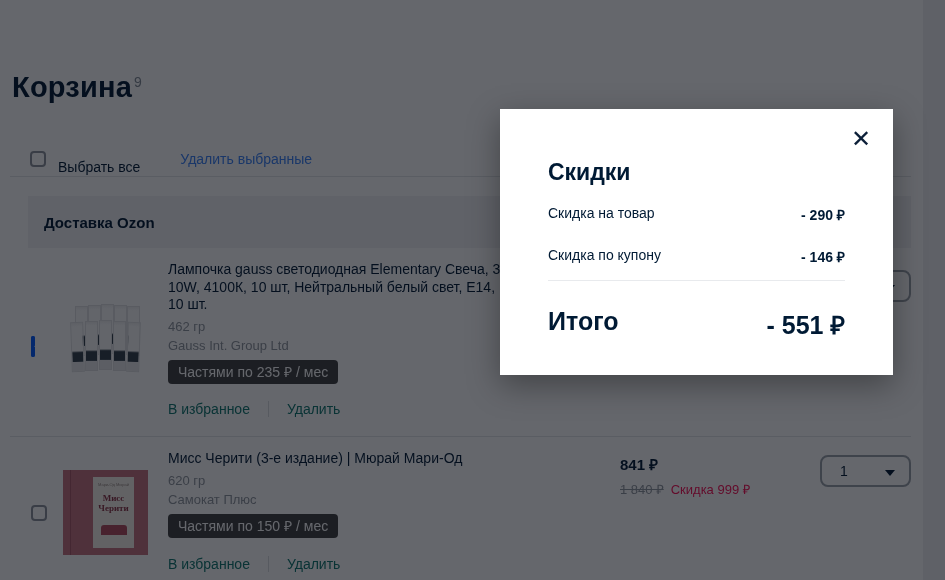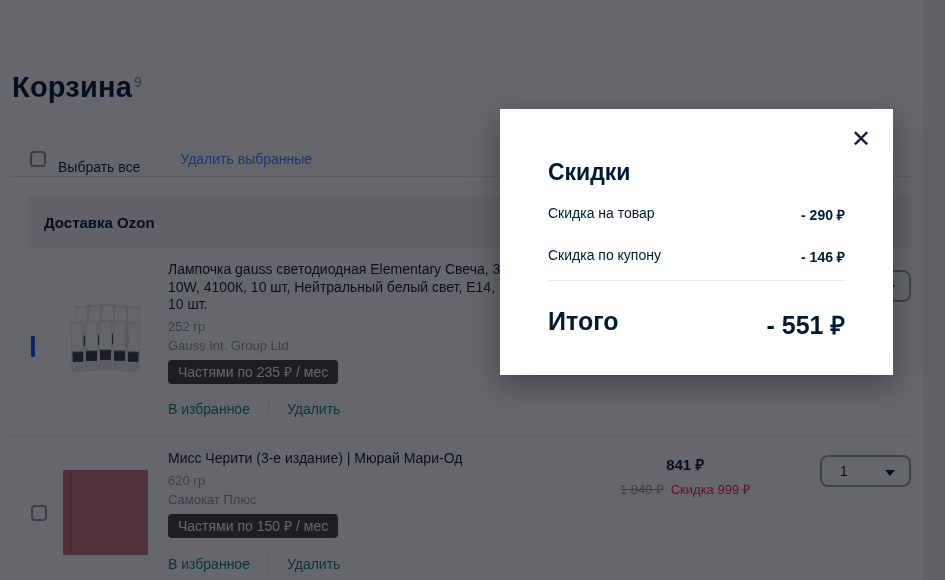--- a/index.html
+++ b/index.html
@@ -39,21 +39,21 @@
   .qty .qty-val{font-size:14px;margin-left:18px;}
   .qty .tri{position:absolute;right:14px;top:13px;width:0;height:0;border-left:5px solid transparent;border-right:5px solid transparent;border-top:6px solid #001a34;}
   .qty1{left:820px;top:270px;}
   .qty2{left:820px;top:455px;}
   .p1-text{position:absolute;left:168px;top:261px;}
   .p2-text{position:absolute;left:168px;top:450px;}
   .p1-weight{margin-top:3px;}
   .p1-badge{margin-top:5px;}
   .p1-links{margin-top:17px;}
   .p2-links{margin-top:18px;}
-  .price-block{position:absolute;left:620px;top:454px;text-align:center;}
+  .price-block{position:absolute;left:620px;top:454px;}
   .price-now{font-size:15px;font-weight:700;}
   .price-old-row{margin-top:6px;font-size:13px;display:flex;}
   .price-old{color:#8f959d;text-decoration:line-through;}
   .price-disc{color:#f91155;margin-left:7px;}
   
   .img1{position:absolute;left:63px;top:300px;width:85px;height:85px;}
   .img1 i{position:absolute;width:13px;height:50px;background:linear-gradient(180deg,#ededee 0%,#fafafa 8%,#fafafa 58%,#333f4b 62%,#333f4b 80%,#e8e8e9 82%);border:1px solid #dfe0e2;box-sizing:border-box;}
   .img1 i:nth-child(1){left:12px;top:6px;}
   .img1 i:nth-child(2){left:25px;top:5px;}
   .img1 i:nth-child(3){left:38px;top:4px;}
@@ -113,40 +113,45 @@
       <i></i>
       <i></i>
       <i></i>
       <i></i>
       <i></i>
   </div>
   <div class="p1-text">
     <div class="title-line">Лампочка gauss светодиодная Elementary Свеча, 3312</div>
     <div class="title-line">10W, 4100К, 10 шт, Нейтральный белый свет, E14, 10 В</div>
     <div class="title-line">10 шт.</div>
-    <div class="meta gray p1-weight">252 гр</div>
+    <div class="meta gray p1-weight">462 гр</div>
     <div class="meta gray">Gauss Int. Group Ltd</div>
     <div class="p1-badge"><span class="badge">Частями по 235 ₽ / мес</span></div>
     <div class="links p1-links">
       <span>В избранное</span>
       <span class="sep"></span>
       <span>Удалить</span>
     </div>
   </div>
   <div class="qty qty1">
     <span class="qty-val">1</span>
     <span class="tri"></span>
   </div>
 
   <div class="divider d2"></div>
 
   
   <span class="cb prod-cb2"></span>
   <div class="img2">
     <span class="spine"></span>
+    <span class="panel">
+      <div class="author">Мари-Од Мюрай</div>
+      <div class="book-title">Мисс Черити</div>
+      <div class="chaise"></div>
+    </span>
   </div>
   <div class="p2-text">
     <div class="title-line">Мисс Черити (3-е издание) | Мюрай Мари-Од</div>
     <div class="meta gray p1-weight">620 гр</div>
     <div class="meta gray">Самокат Плюс</div>
     <div class="p1-badge"><span class="badge">Частями по 150 ₽ / мес</span></div>
     <div class="links p2-links">
       <span>В избранное</span>
       <span class="sep"></span>
       <span>Удалить</span>

